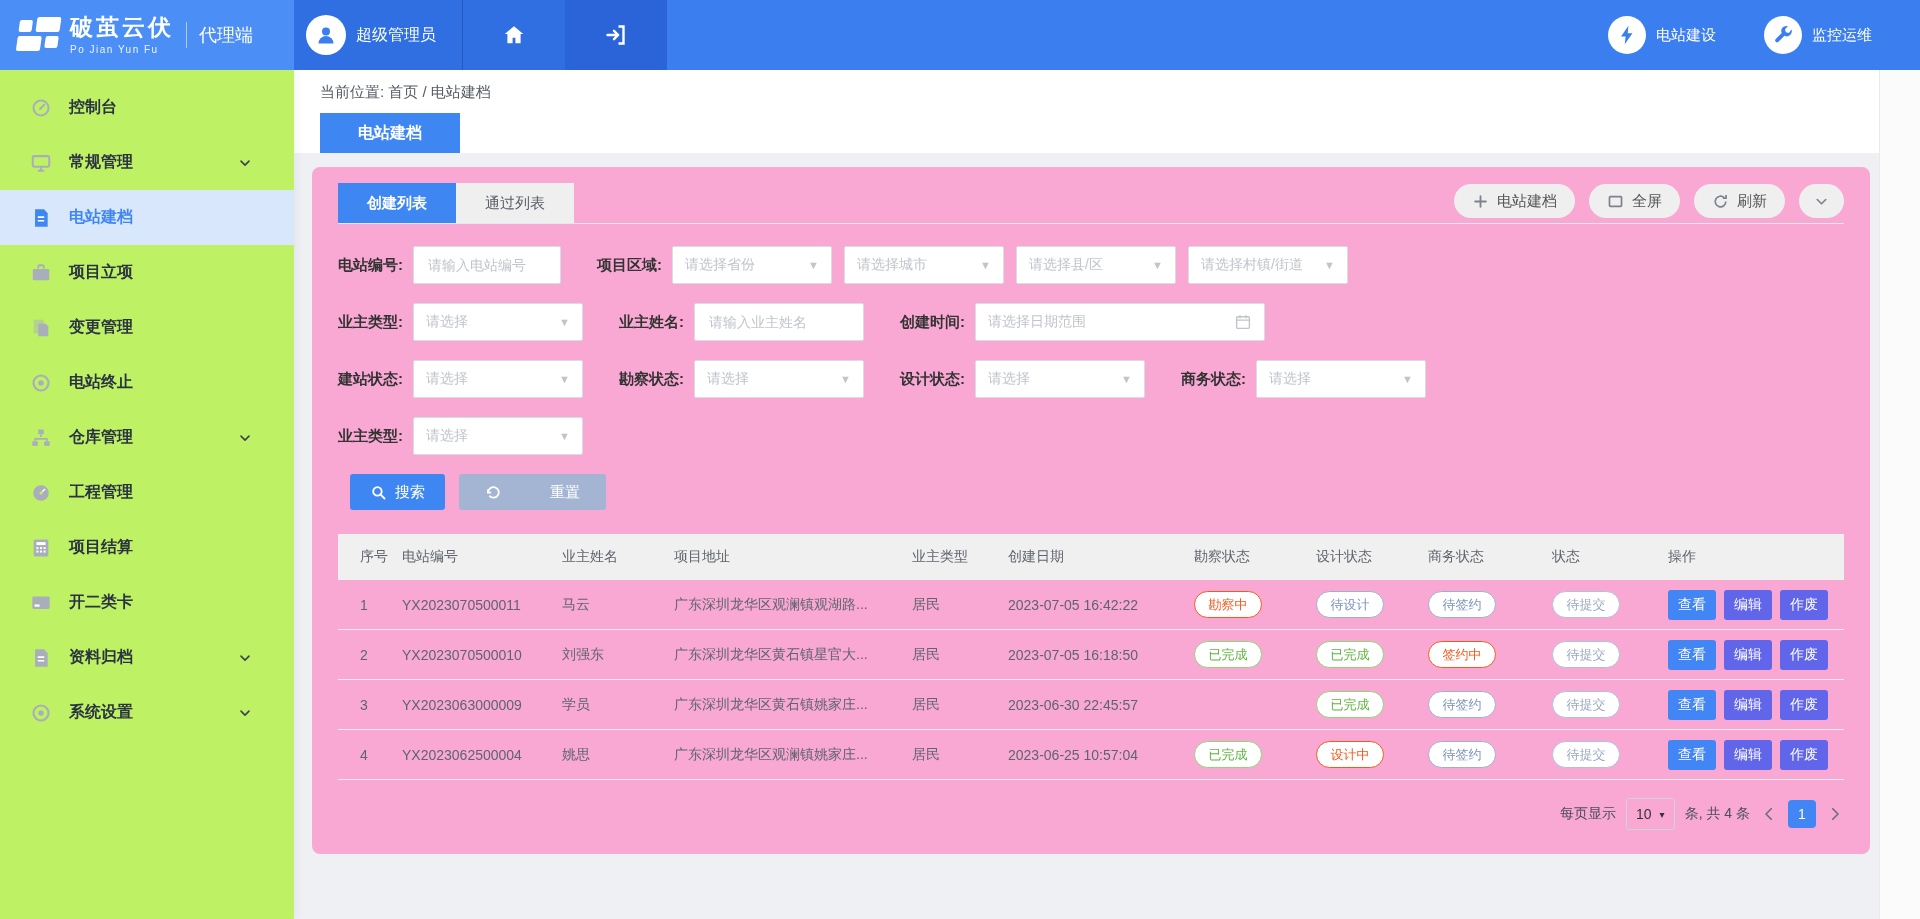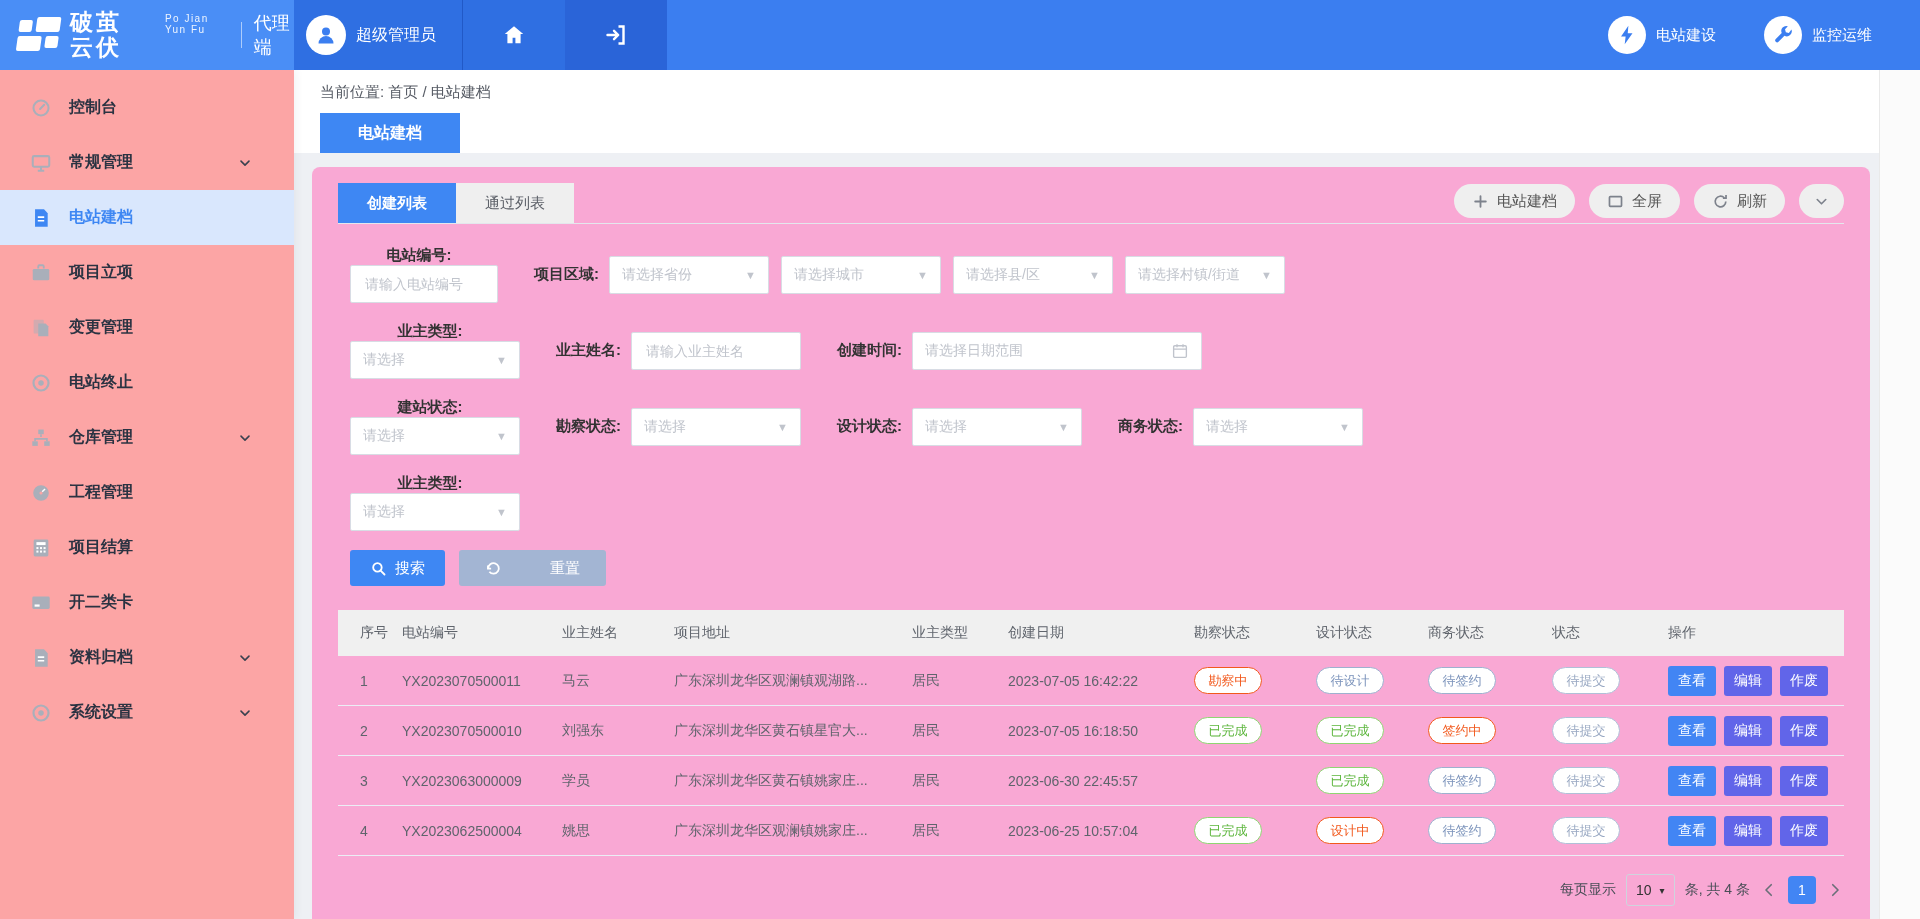--- a/index.html
+++ b/index.html
@@ -14,40 +14,40 @@
 
   
   .header{position:absolute;top:0;left:0;width:1920px;height:70px;display:flex;align-items:stretch;background:var(--header,#3b7ef0);color:#fff;z-index:10;}
   .logo-block{width:294px;background:var(--header_light,#4a8ef6);display:flex;align-items:center;padding-left:18px;box-sizing:border-box;}
   .logo-mark{position:relative;width:42px;height:36px;flex:none;transform:skewX(-8deg);margin-right:10px;}
   .logo-mark i{position:absolute;background:#fff;border-radius:2px;}
   .logo-mark i:nth-child(1){left:0;top:3px;width:13px;height:12px;}
   .logo-mark i:nth-child(2){left:17px;top:0;width:24px;height:15px;}
   .logo-mark i:nth-child(3){left:0;top:19px;width:24px;height:15px;}
   .logo-mark i:nth-child(4){left:28px;top:19px;width:13px;height:12px;}
-  .logo-text{display:flex;flex-direction:row;line-height:1.1;}
+  .logo-text{display:flex;flex-direction:column;line-height:1.1;}
   .logo-title{font-size:23px;font-weight:700;letter-spacing:3px;}
-  .logo-sub{font-size:10px;letter-spacing:1.5px;opacity:.9;margin-top:3px;margin-left:20px;}
+  .logo-sub{font-size:10px;letter-spacing:1.5px;opacity:.9;margin-top:3px;}
   .portal{margin-left:12px;padding-left:12px;border-left:1px solid rgba(255,255,255,.55);font-size:18px;height:26px;display:flex;align-items:center;}
   .user-seg{width:168px;background:var(--header_dark,#2f6fe2);display:flex;align-items:center;gap:10px;padding-left:12px;box-sizing:border-box;cursor:pointer;}
   .avatar{width:40px;height:40px;border-radius:50%;background:#fff;color:var(--header,#3b7ef0);display:flex;align-items:center;justify-content:center;flex:none;}
   .avatar .ic{width:24px;height:24px;}
   .user-name{font-size:16px;white-space:nowrap;}
   .hbtn{width:102px;display:flex;align-items:center;justify-content:center;cursor:pointer;}
   .home-seg{background:var(--header_dark,#2f6fe2);border-left:1px solid rgba(10,50,150,.35);}
   .exit-seg{background:var(--header_darker,#2a64d8);}
   .hbtn .ic{width:24px;height:24px;color:#fff;}
   .h-spacer{flex:1;}
   .nav-item{display:flex;align-items:center;gap:10px;margin-right:48px;cursor:pointer;}
   .nav-circle{width:38px;height:38px;border-radius:50%;background:#fff;color:var(--header,#3b7ef0);display:flex;align-items:center;justify-content:center;}
   .nav-circle .ic{width:22px;height:22px;}
   .nav-label{font-size:15px;}
 
   
-  .sidebar{position:absolute;top:70px;left:0;width:294px;height:849px;background:#fca5a5;box-shadow:2px 0 8px rgba(30,50,90,.06);padding-top:10px;box-sizing:border-box;z-index:5;}
+  .sidebar{position:absolute;top:70px;left:0;width:294px;height:849px;background:#bef264;box-shadow:2px 0 8px rgba(30,50,90,.06);padding-top:10px;box-sizing:border-box;z-index:5;}
   .side-item{height:55px;display:flex;align-items:center;padding:0 24px 0 30px;cursor:pointer;color:#2b3342;}
   .side-item .ic{width:22px;height:22px;color:#a9afba;margin-right:17px;}
   .side-item .lbl{font-size:16px;font-weight:700;flex:1;}
   .side-item .chev{width:16px;height:16px;color:#39414f;}
   .side-item.active{background:var(--active_bg,#d9e7fd);}
   .side-item.active,.side-item.active .ic,.side-item.active .lbl{color:var(--primary,#3e87f3);}
 
   
   .main{position:absolute;left:294px;top:70px;right:40px;bottom:0;}
   .scroll-strip{position:absolute;right:0;top:70px;width:40px;bottom:0;background:#fbfbfb;border-left:1px solid #e9e9e9;z-index:4;}
@@ -63,21 +63,21 @@
   .tabs-spacer{flex:1;}
   .pill-btn{height:34px;border-radius:17px;background:#efefef;color:#555;display:flex;align-items:center;gap:8px;padding:0 18px;font-size:15px;margin:0 0 5px 14px;cursor:pointer;}
   .pill-btn .ic{width:17px;height:17px;color:#7d828c;}
   .pill-btn.icon-only{padding:0 14px;}
 
   
   .filters{padding-top:22px;}
   .filter-row{display:flex;align-items:center;margin-bottom:19px;}
   .filter-item{display:flex;align-items:center;margin-right:12px;}
   .filter-item.labeled{margin-left:24px;}
-  .filter-item.labeled:first-child{margin-left:12px;flex-direction:column;}
+  .filter-item.labeled:first-child{margin-left:0;}
   .f-label{font-size:15px;font-weight:700;color:#333;margin-right:10px;white-space:nowrap;}
   .f-box{height:38px;border:1px solid #d8dce4;border-radius:2px;background:#fff;box-sizing:border-box;display:flex;align-items:center;padding:0 12px;}
   .f-box input{border:none;outline:none;width:100%;font-size:14px;color:#333;background:transparent;font-family:inherit;}
   .f-box input::placeholder{color:#c0c4cc;}
   .f-placeholder{color:#c0c4cc;font-size:14px;flex:1;white-space:nowrap;overflow:hidden;}
   .f-caret{color:#c0c4cc;font-size:11px;margin-left:8px;flex:none;}
   .f-cal{width:18px;height:18px;color:#c0c4cc;margin-left:8px;flex:none;}
 
   .btns-row{display:flex;align-items:center;margin:4px 12px 2px;}
   .btn{height:36px;border-radius:3px;display:flex;align-items:center;justify-content:center;gap:8px;font-size:15px;color:#fff;cursor:pointer;padding:0 20px;}

